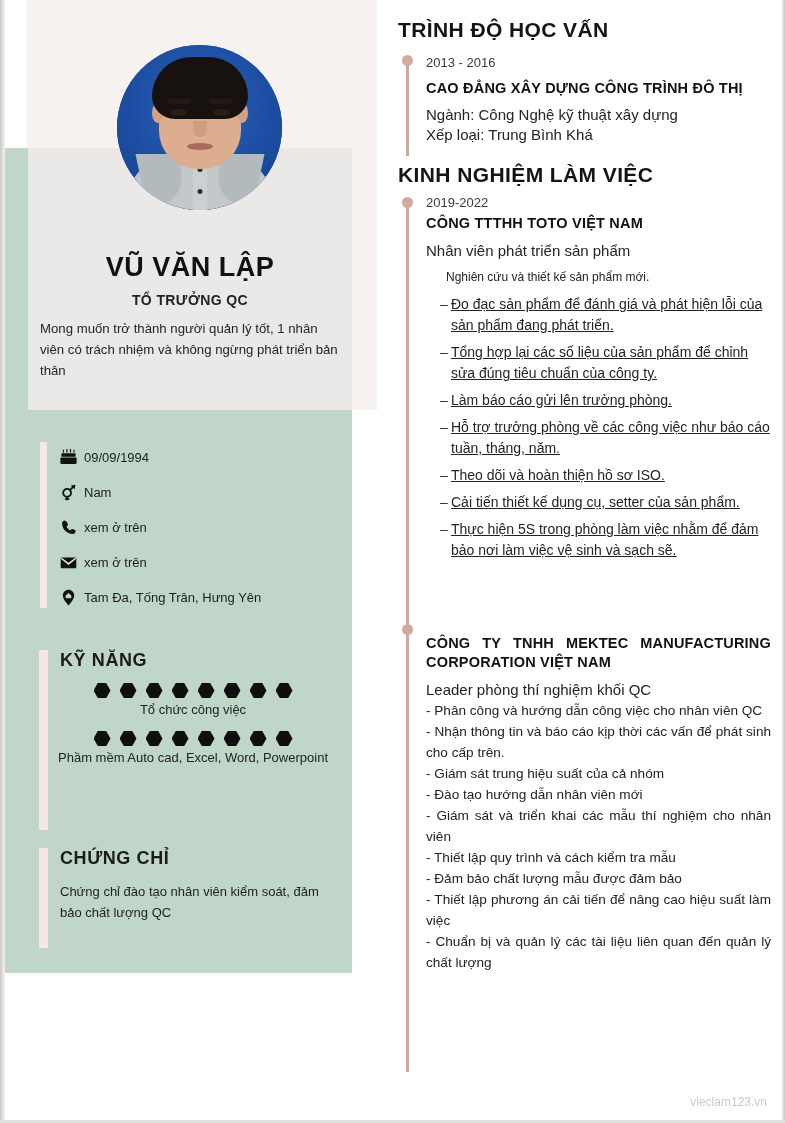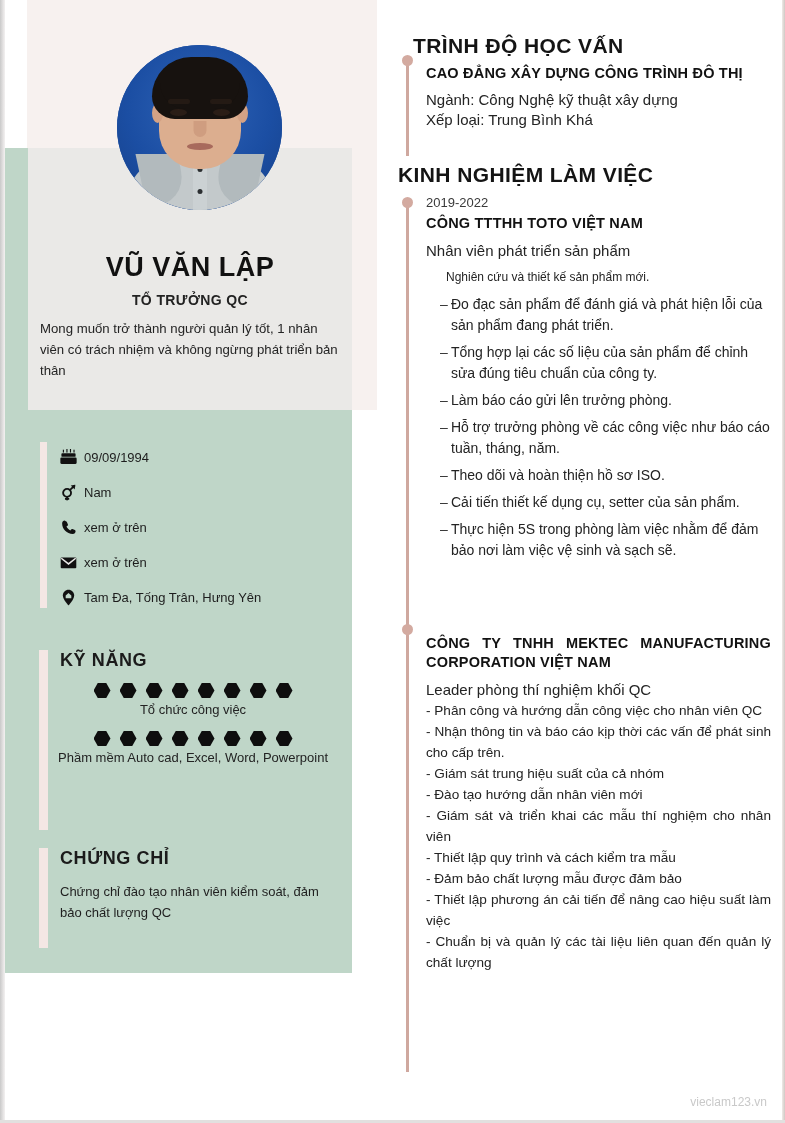--- a/index.html
+++ b/index.html
@@ -75,34 +75,34 @@
 
   .dots{display:flex;gap:9px;justify-content:center;padding:12px 0 2px 14px;}
   .hex{width:17px;height:15px;background:#0e0e0e;
        clip-path:polygon(25% 0%,75% 0%,100% 50%,75% 100%,25% 100%,0% 50%);}
   .skill-lab{text-align:center;font-size:13px;color:#232323;padding-left:14px;line-height:19px;}
   .cert-tx{font-size:13px;line-height:21px;color:#1f1f1f;padding-left:30px;padding-top:12px;}
 
   
   .right{position:absolute;left:398px;top:0;width:375px;height:1123px;}
   .r-head{font-size:21px;font-weight:bold;letter-spacing:.4px;color:#141414;}
-  #edu-head{position:absolute;left:15px;top:18px;margin-top:16px;}
+  #edu-head{position:absolute;left:0;top:18px;}
   #exp-head{position:absolute;left:0;top:163px;}
 
   .tl{position:absolute;left:8px;width:3px;background:#cfa89f;}
   .tl-dot{position:absolute;left:4px;width:11px;height:11px;border-radius:50%;background:#d3aaa0;}
 
   .blk{position:absolute;left:28px;width:345px;}
   .yr{font-size:13px;color:#3a3a3a;}
   .org{font-size:14.5px;font-weight:bold;color:#121212;letter-spacing:.2px;line-height:19px;}
   .line{font-size:15px;color:#242424;line-height:20px;}
   .lead{font-size:12px;color:#242424;line-height:21px;padding-left:20px;}
   .bl{display:flex;font-size:14px;color:#232323;line-height:21px;margin-top:6px;padding-left:14px;}
   .bl .dash{flex:0 0 11px;color:#3a3a3a;}
-  .bl .txt{flex:1;}
+  .bl .txt{flex:1;text-decoration:underline;}
   .jt{font-size:13.6px;color:#232323;line-height:21px;text-align:justify;}
   .jt.first{text-align:left;}
 
   .wm{position:absolute;right:18px;bottom:14px;font-size:12px;color:#c9c9c9;}
 </style>
 </head>
 <body>
 
 <div id="page">
 
@@ -233,20 +233,21 @@
   </div>
 
   <div class="right">
 
     <div class="r-head" id="edu-head">TRÌNH ĐỘ HỌC VẤN</div>
 
     <div class="tl" style="top:58px;height:98px;"></div>
     <div class="tl-dot" style="top:55px;"></div>
 
     <div class="blk" style="top:55px;">
+      <div class="yr">2013 - 2016</div>
       <div class="org" style="margin-top:9px;">CAO ĐẲNG XÂY DỰNG CÔNG TRÌNH ĐÔ THỊ</div>
       <div class="line" style="margin-top:7px;">Ngành:  Công Nghệ kỹ thuật xây dựng</div>
       <div class="line">Xếp loại: Trung Bình Khá</div>
     </div>
 
     <div class="r-head" id="exp-head">KINH NGHIỆM LÀM VIỆC</div>
 
     <div class="tl" style="top:205px;height:425px;"></div>
     <div class="tl-dot" style="top:197px;"></div>
 

